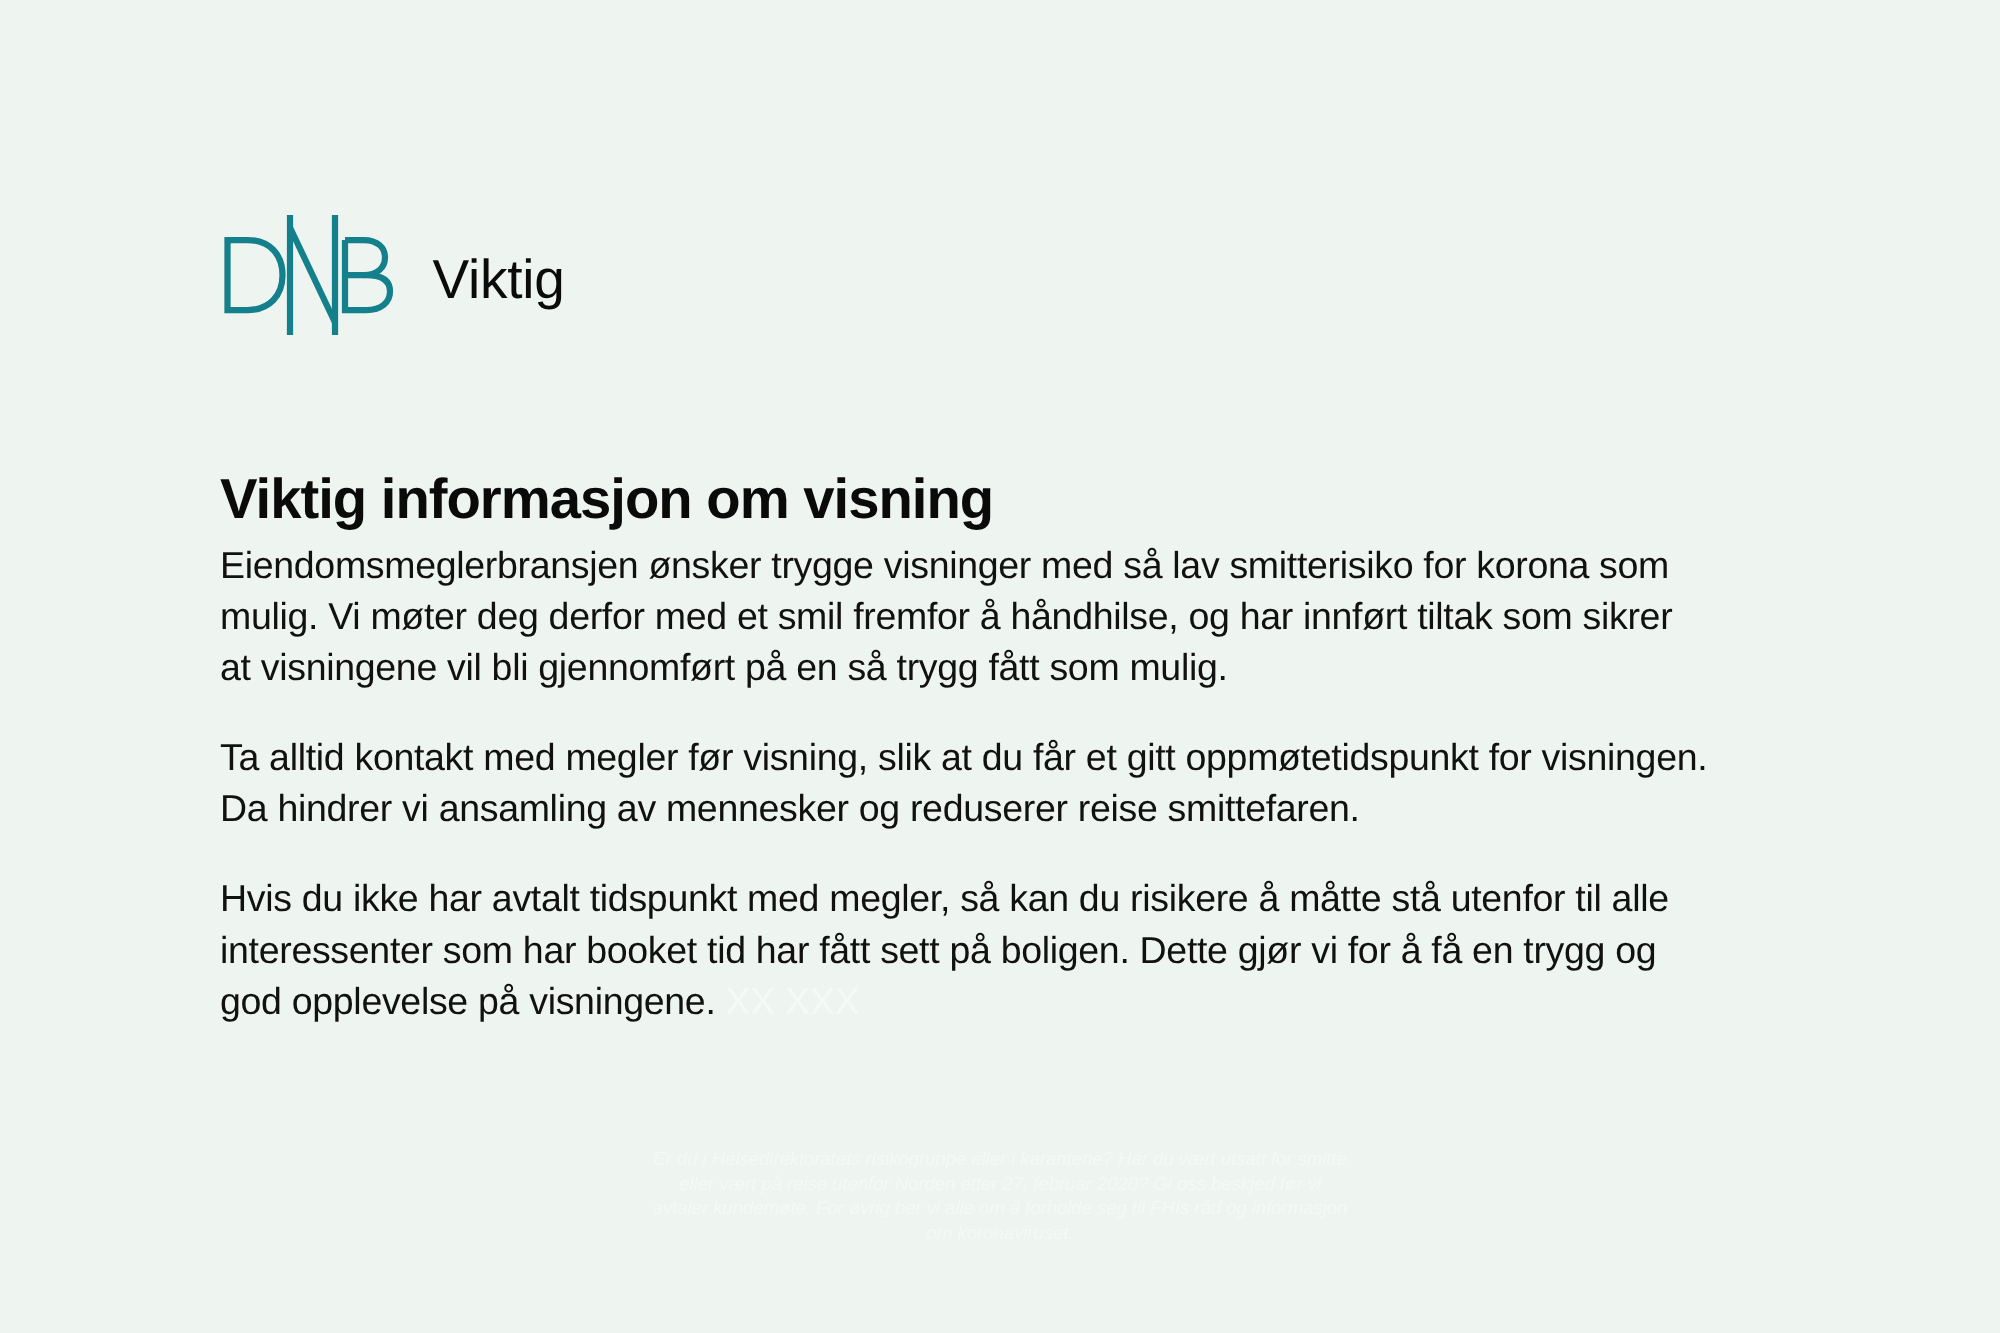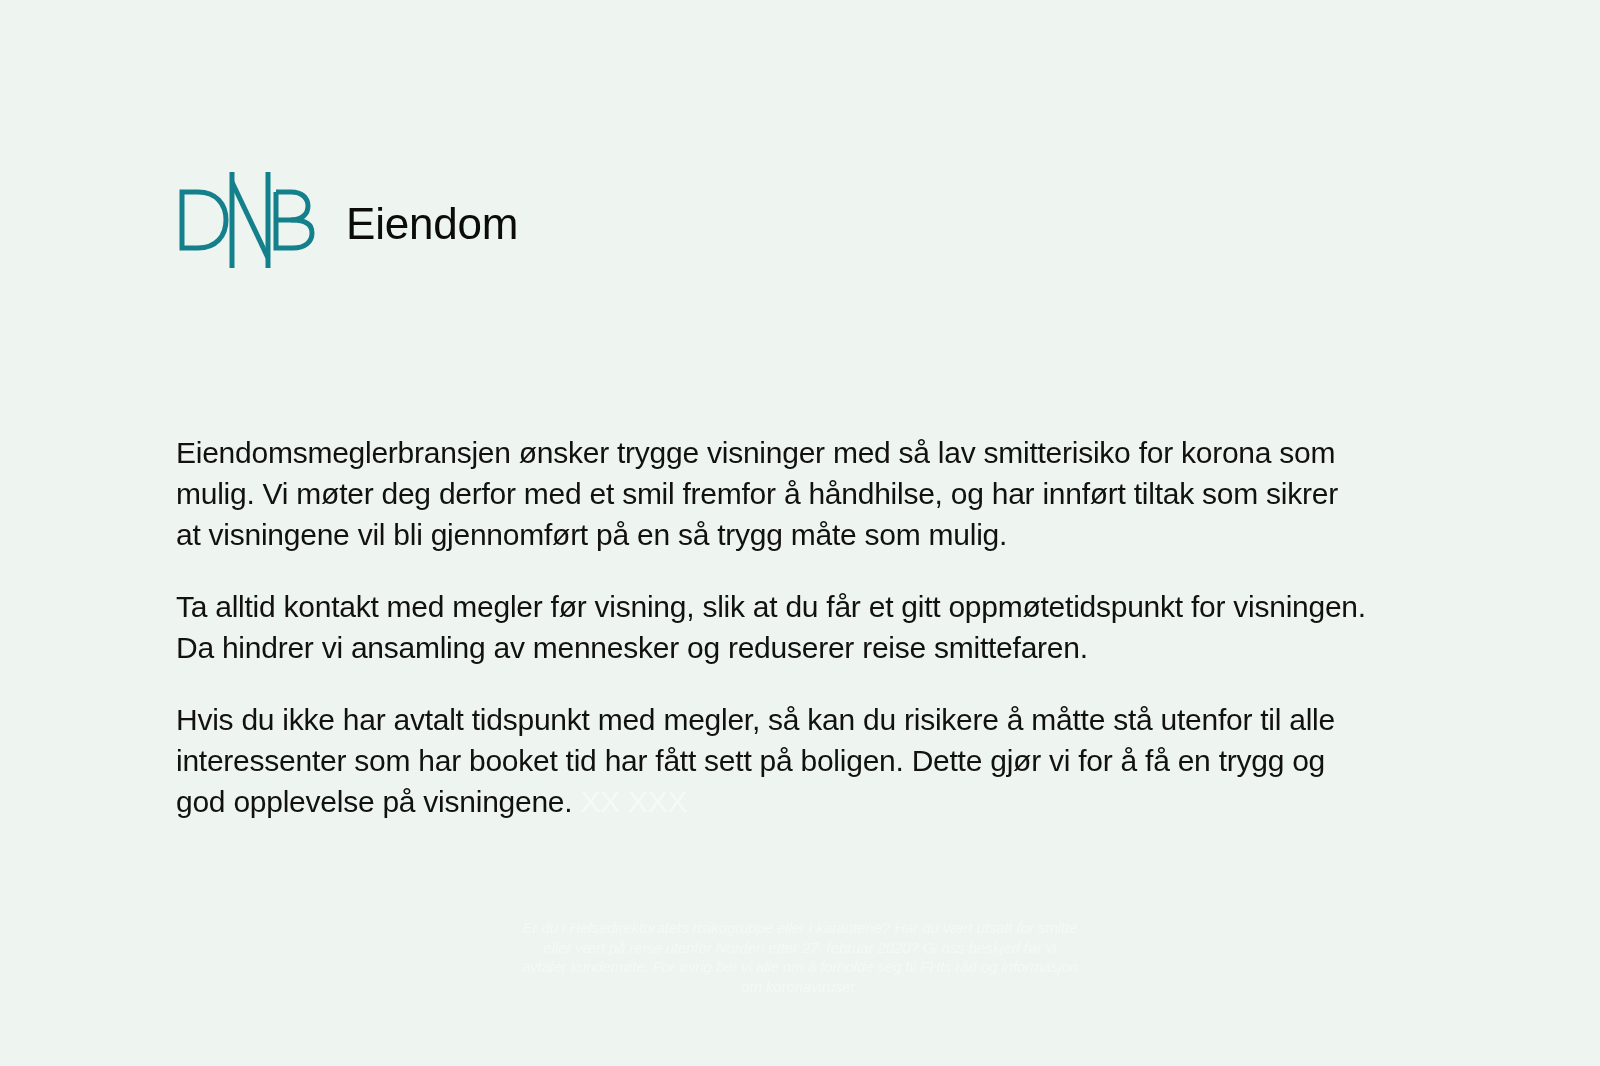--- a/index.html
+++ b/index.html
@@ -111,26 +111,27 @@
 
           <path d="M56 98 L56 2"></path>
           <path d="M92 98 L92 2"></path>
           <path d="M56 12 L92 88"></path>
 
           <path d="M100 22 L100 78 L117 78 C129 78 136 72 136 63 C136 54 129 50 117 50 L100 50"></path>
           <path d="M100 22 L115 22 C126 22 132 28 132 36 C132 44 126 50 115 50"></path>
         </g>
       </svg>
     </span>
-    <span class="brand-word">Eiendom</span>
+    <span class="brand-word">Viktig</span>
   </div>
 
+  <h1 class="headline">Viktig informasjon om visning</h1>
 
   <div class="body-copy">
-    <p>Eiendomsmeglerbransjen ønsker trygge visninger med så lav smitterisiko for korona som mulig. Vi møter deg derfor med et smil fremfor å håndhilse, og har innført tiltak som sikrer at visningene vil bli gjennomført på en så trygg måte som mulig.</p>
+    <p>Eiendomsmeglerbransjen ønsker trygge visninger med så lav smitterisiko for korona som mulig. Vi møter deg derfor med et smil fremfor å håndhilse, og har innført tiltak som sikrer at visningene vil bli gjennomført på en så trygg fått som mulig.</p>
     <p>Ta alltid kontakt med megler før visning, slik at du får et gitt oppmøtetidspunkt for visningen. Da hindrer vi ansamling av mennesker og reduserer reise smittefaren.</p>
     <p><span>Hvis du ikke har avtalt tidspunkt med megler, så kan du risikere å måtte stå utenfor til alle interessenter som har booket tid har fått sett på boligen. Dette gjør vi for å få en trygg og god opplevelse på visningene.</span> <span class="redacted">XX XXX</span></p>
   </div>
 
   <div class="fineprint">
     <span class="fp-inner">Er du i Helsedirektoratets risikogruppe eller i karantene? Har du vært utsatt for smitte eller vært på reise utenfor Norden etter 27. februar 2020? Gi oss beskjed før vi avtaler kundemøte. For øvrig ber vi alle om å forholde seg til FHIs råd og informasjon om koronaviruset.</span>
   </div>
 
 </div>
 

